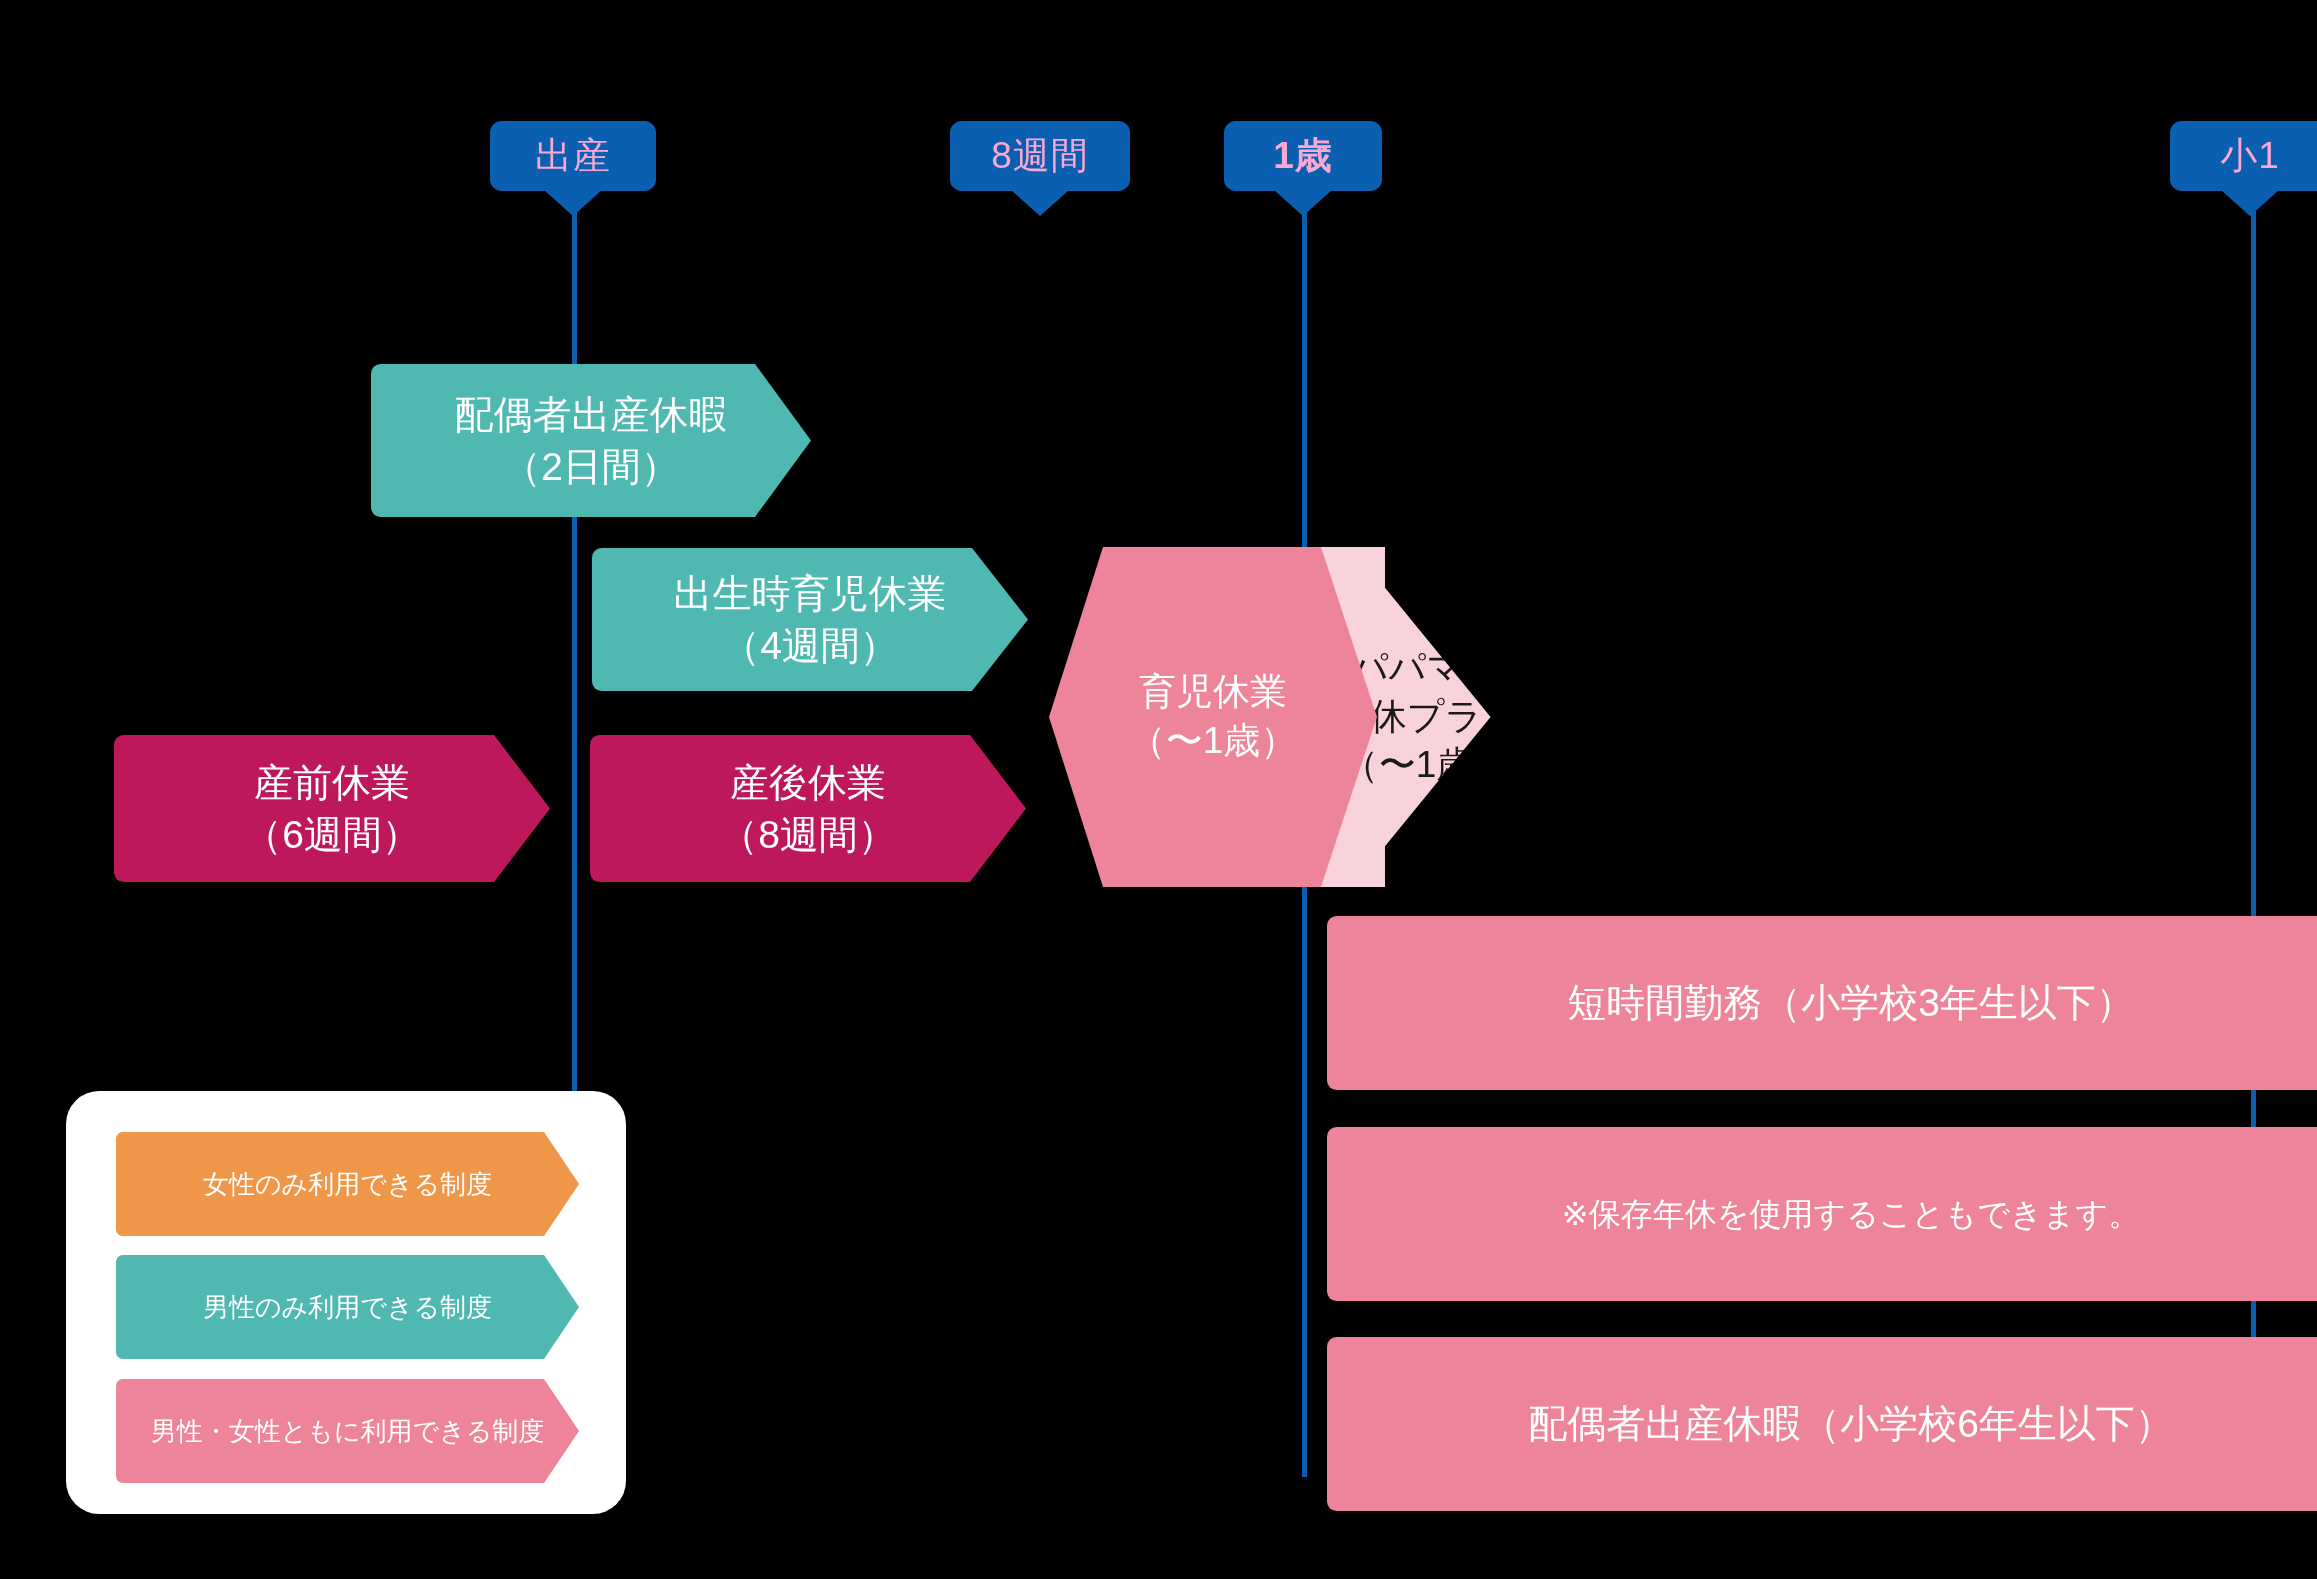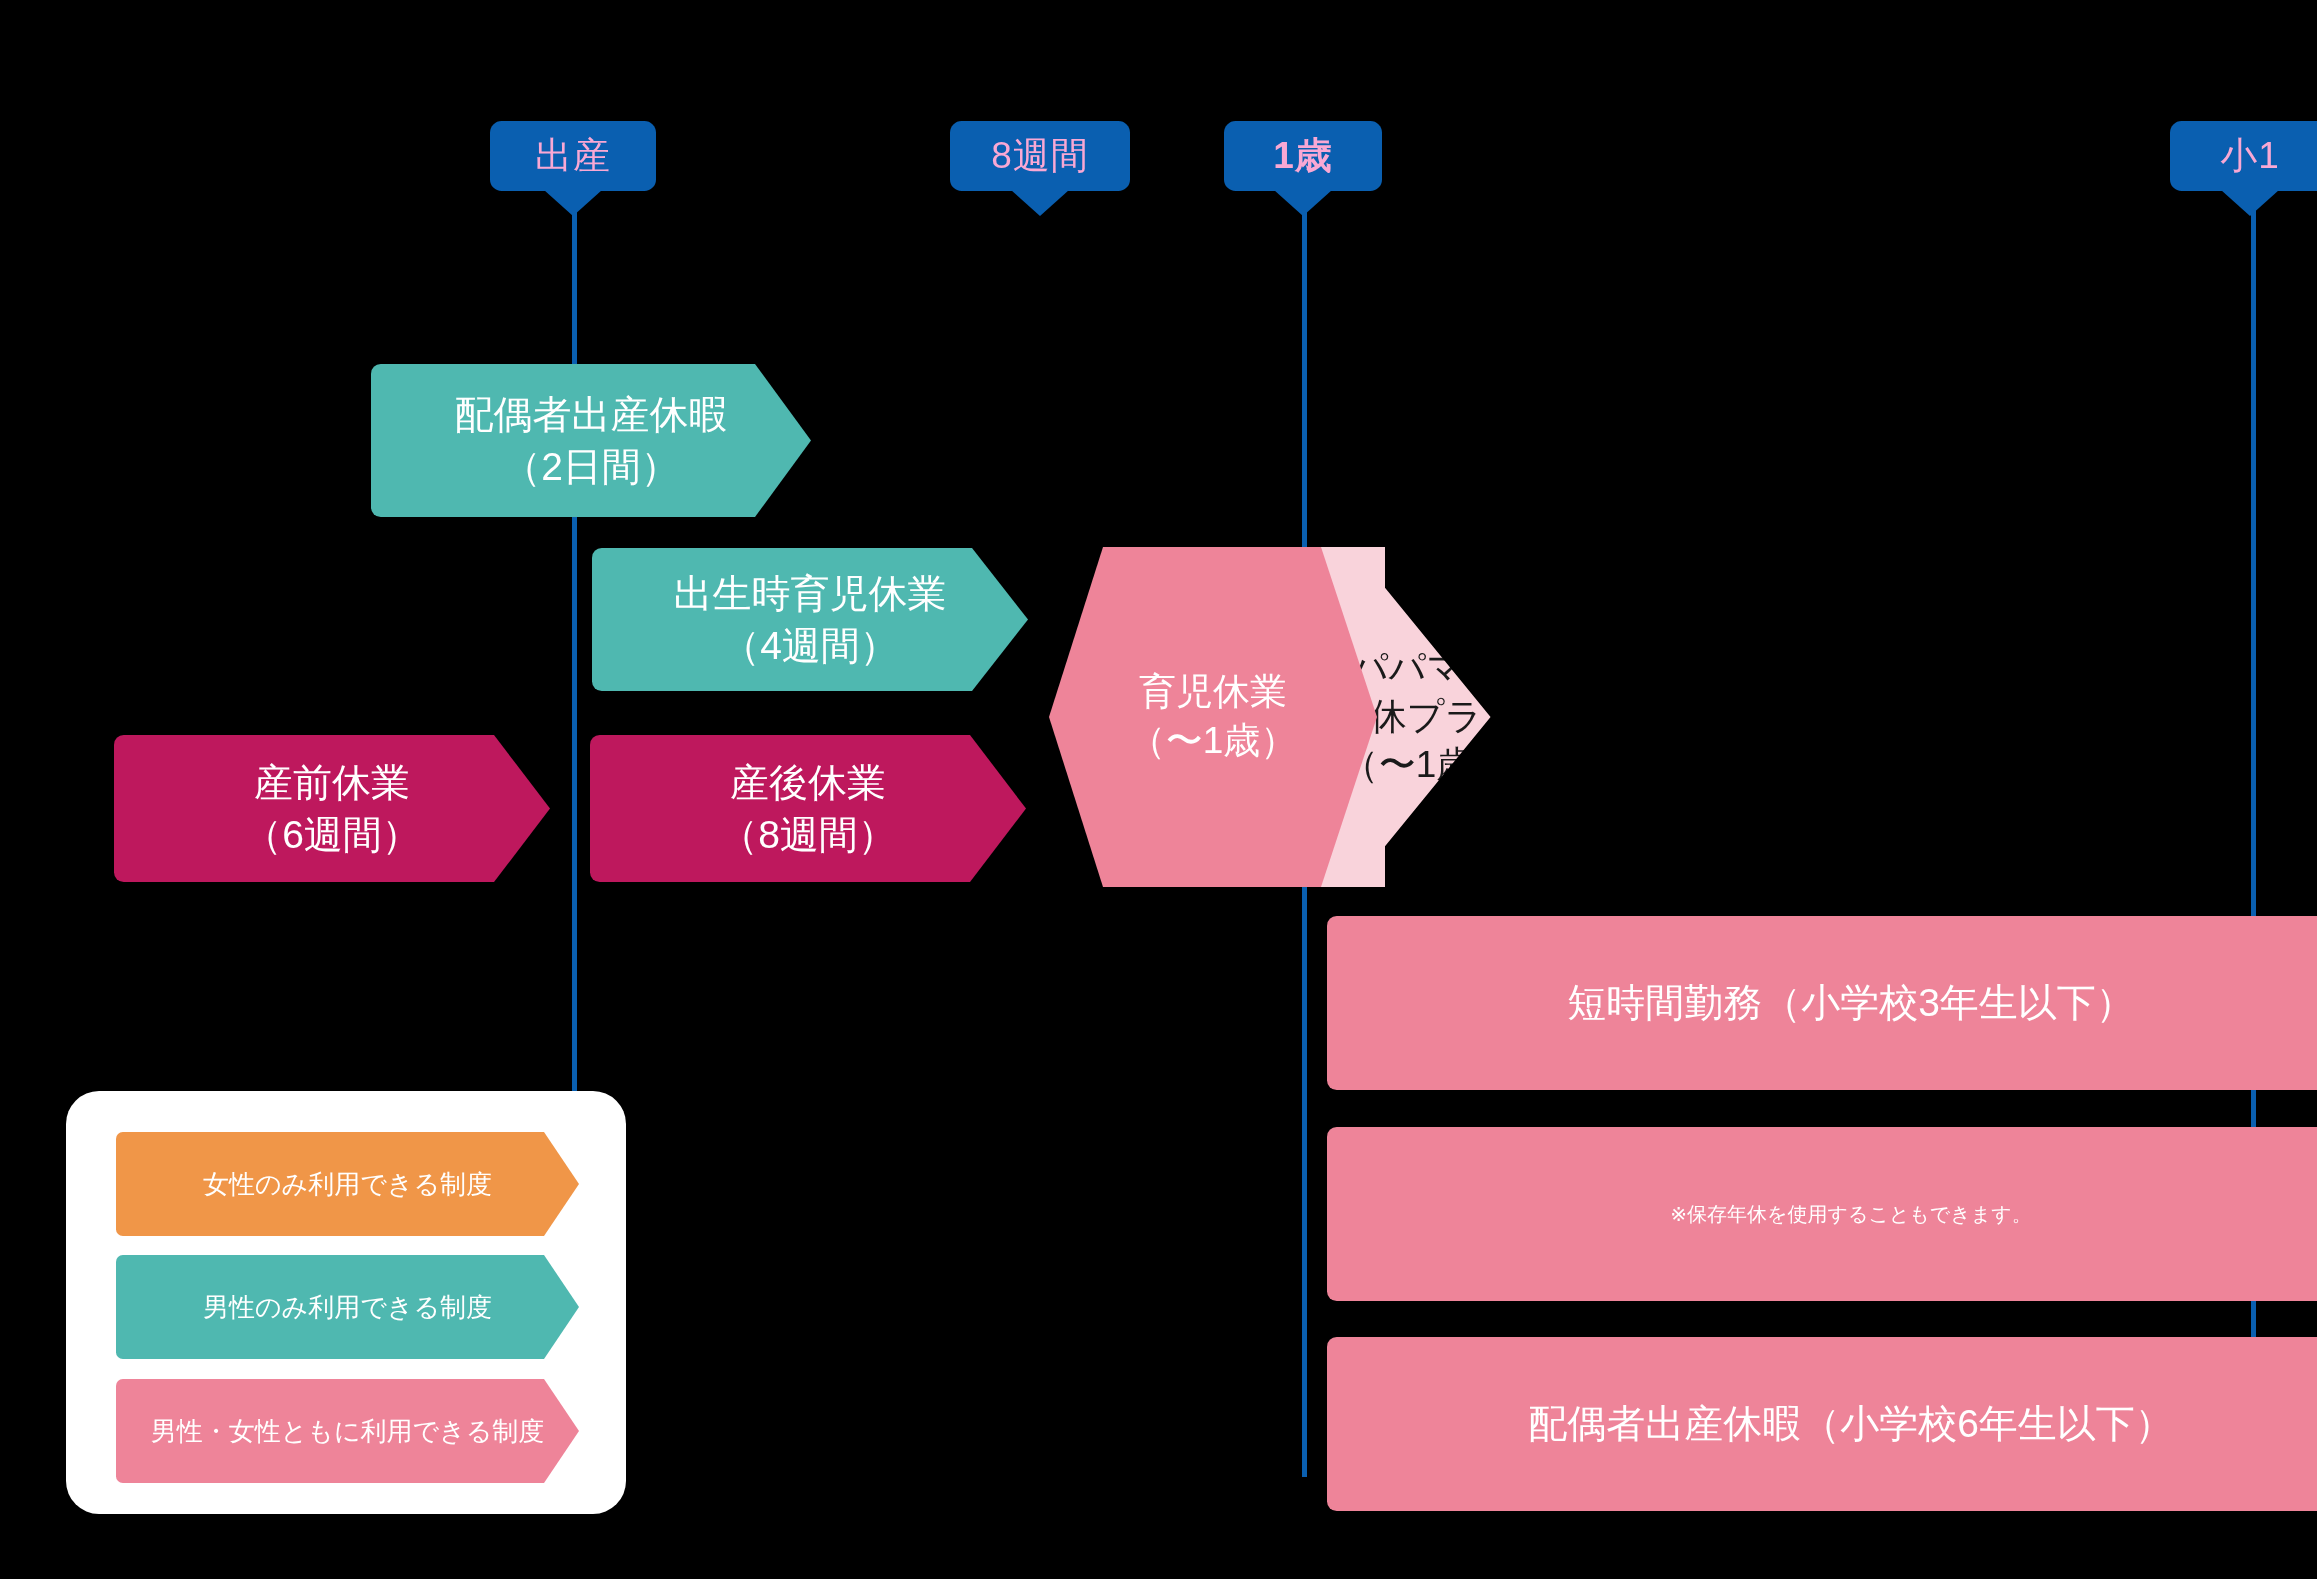--- a/index.html
+++ b/index.html
@@ -69,21 +69,21 @@
   }
   .bar.hex {
     clip-path: polygon(54px 0%, calc(100% - 56px) 0%, 100% 50%, calc(100% - 56px) 100%, 54px 100%, 0% 50%);
   }
   .bar.orange { background: #be185d; }
   .bar.teal   { background: #4FB8B0; }
   .bar.pink   { background: #EE8499; }
   .bar.pinklight { background: #F9D3DB; color: #1a1a1a; }
 
   .bar .sub {
-    font-size: 20px;
+    font-size: 32px;
     display: block;
   }
 
   
   #legend {
     position: absolute;
     left: 66px;
     top: 1091px;
     width: 560px;
     height: 423px;

